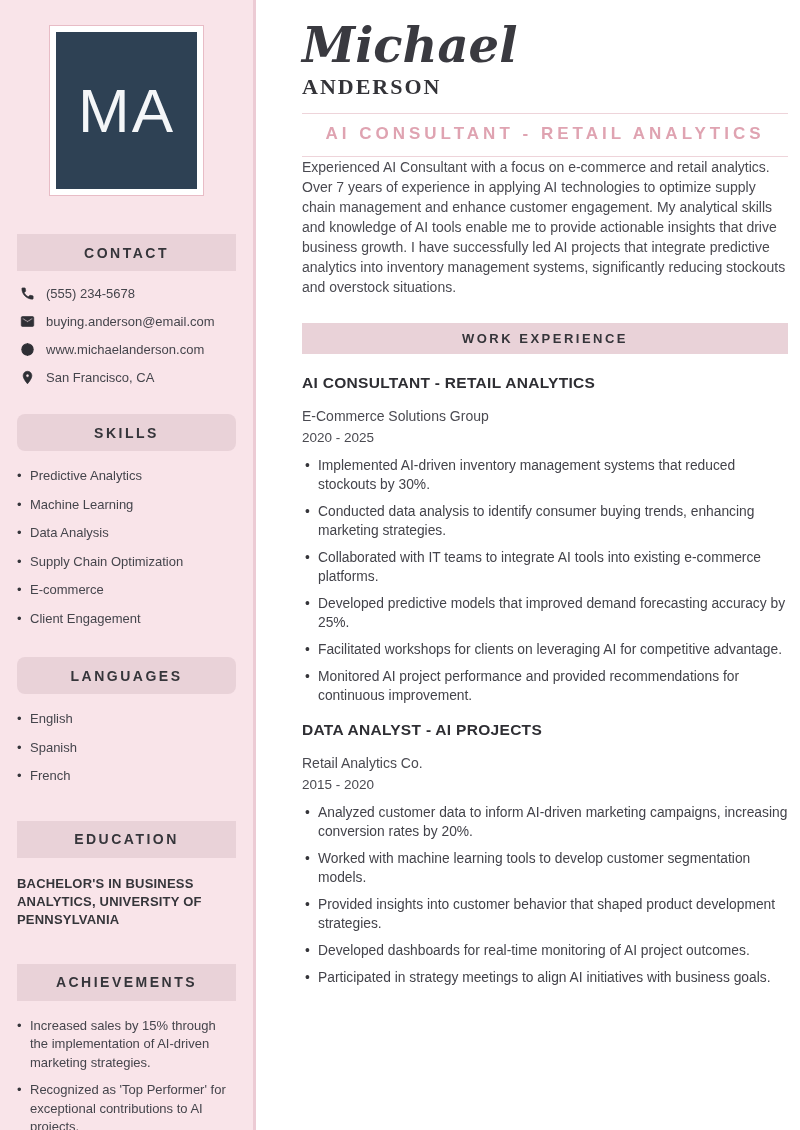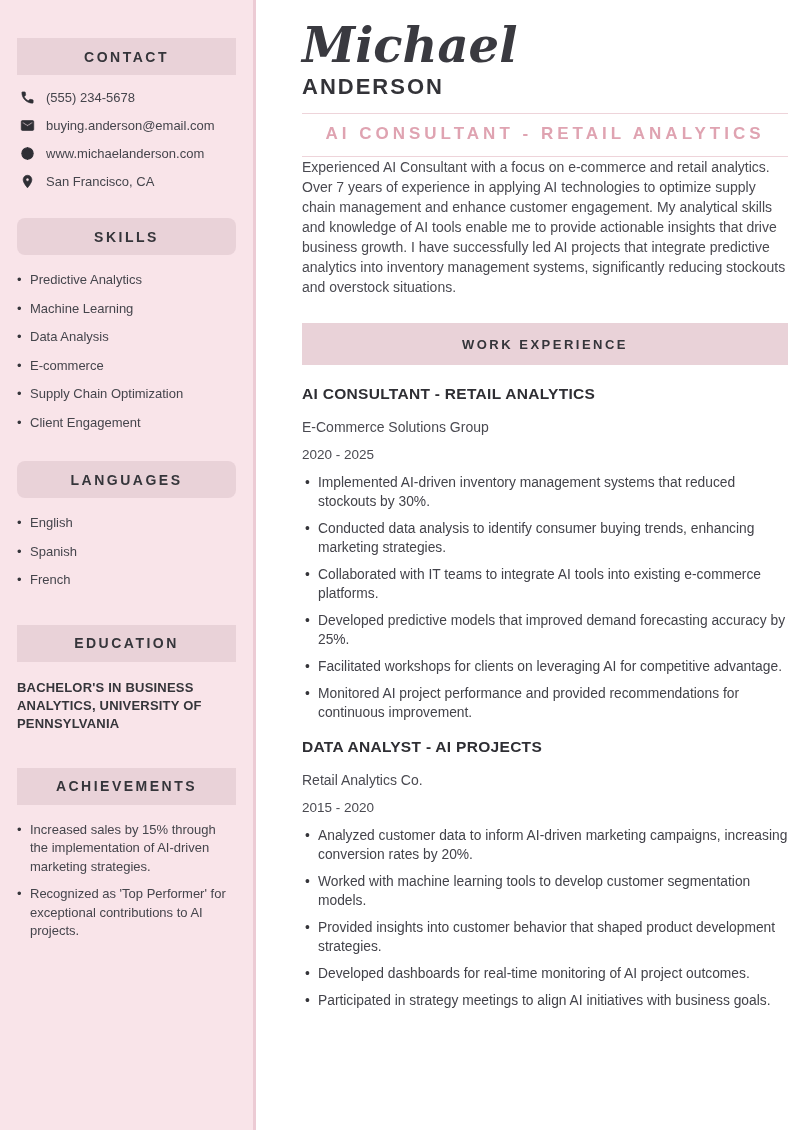--- a/index.html
+++ b/index.html
@@ -70,57 +70,62 @@
     position:absolute;left:272px;top:0;width:544px;height:1130px;
     padding:0 28px 0 30px;
   }
   .name-first{
     margin-top:18px;
     font-family:"DejaVu Serif","Liberation Serif",serif;
     font-style:italic;font-weight:700;
     font-size:48px;line-height:1.15;color:#3a3a40;
   }
   .name-last{
-    font-size:22px;font-weight:700;letter-spacing:2px;color:#333338;margin-top:1px;
+    font-size:22px;font-weight:700;letter-spacing:2px;color:#333338;margin-top:1px;font-family:Liberation Serif, serif;
   }
   .rule{border:none;border-top:1px solid var(--rule);}
   .rule-top{margin-top:13px;}
   .rule-bottom{margin-top:0;}
   .main-title{
     text-align:center;color:var(--accent-pink);
     font-size:17px;font-weight:700;letter-spacing:4px;
     padding:10px 0 12px;
   }
   .summary{font-size:14px;line-height:20px;color:var(--text-body);}
   .we-bar{
-    margin-top:26px;height:42px;background:var(--bar-bg);
+    margin-top:26px;height:31px;background:var(--bar-bg);
     display:flex;align-items:center;justify-content:center;
     font-size:13px;font-weight:700;letter-spacing:2.5px;color:var(--text-dark);
   }
   .job{margin-top:20px;}
   .job + .job{margin-top:16px;}
   .job-title{font-size:15.5px;font-weight:700;color:#2e2e33;letter-spacing:0.3px;}
   .job-company{font-size:14px;color:var(--text-body);margin-top:16px;}
-  .job-dates{font-size:13.5px;color:var(--text-body);margin-top:12px;}
+  .job-dates{font-size:13.5px;color:var(--text-body);margin-top:6px;}
   .job-bullets{list-style:none;margin:11px 0 0 16px;}
   .job-bullets li{
     position:relative;font-size:13.8px;line-height:19px;color:#43434a;
     margin-bottom:8px;
   }
   .job-bullets li::before{
     content:"•";position:absolute;left:-13px;color:#35353a;
   }
 </style>
 </head>
 <body>
 
 <div class="page">
 
   <aside class="sidebar">
 
+    <div class="photo-frame">
+      <div class="photo">
+        <span>MA</span>
+      </div>
+    </div>
 
     <div class="side-heading contact-heading">CONTACT</div>
     <ul class="contact-list">
       <li>
         <svg viewBox="0 0 24 24" stroke="none">
           <path d="M6.62 10.79c1.44 2.83 3.76 5.14 6.59 6.59l2.2-2.2c.27-.27.67-.36 1.02-.24 1.12.37 2.33.57 3.57.57.55 0 1 .45 1 1V20c0 .55-.45 1-1 1-9.39 0-17-7.61-17-17 0-.55.45-1 1-1h3.5c.55 0 1 .45 1 1 0 1.25.2 2.45.57 3.57.11.35.03.74-.25 1.02l-2.2 2.2z"></path>
         </svg>
         <span>(555) 234-5678</span>
       </li>
       <li>
@@ -142,22 +147,22 @@
         </svg>
         <span>San Francisco, CA</span>
       </li>
     </ul>
 
     <div class="side-heading skills-heading">SKILLS</div>
     <ul class="side-list">
         <li>Predictive Analytics</li>
         <li>Machine Learning</li>
         <li>Data Analysis</li>
+        <li>Supply Chain Optimization</li>
         <li>E-commerce</li>
-        <li>Supply Chain Optimization</li>
         <li>Client Engagement</li>
       </ul>
 
     <div class="side-heading languages-heading">LANGUAGES</div>
     <ul class="side-list">
         <li>English</li>
         <li>Spanish</li>
         <li>French</li>
       </ul>
 

